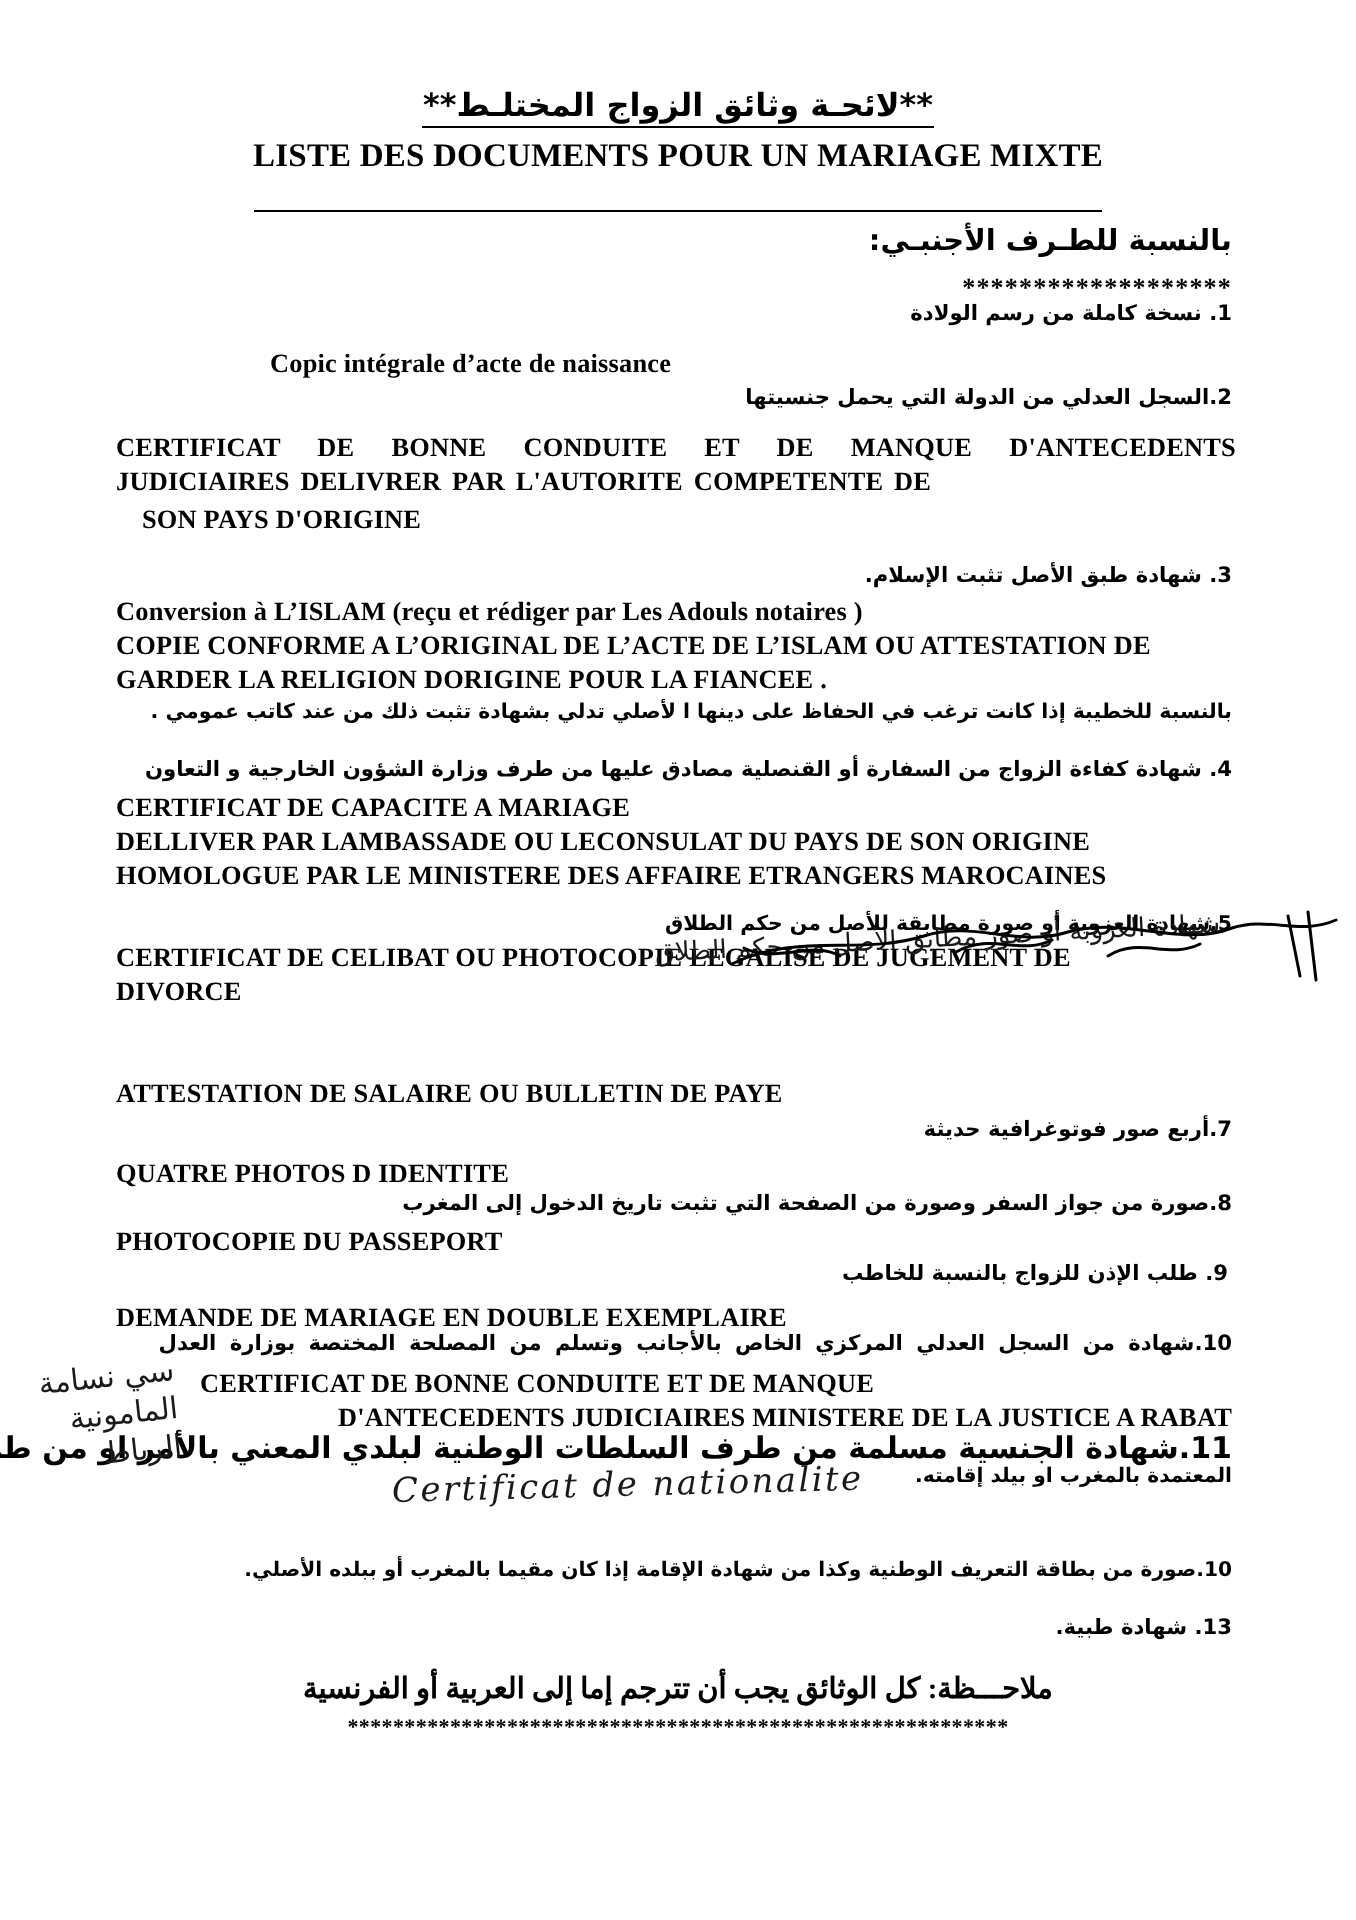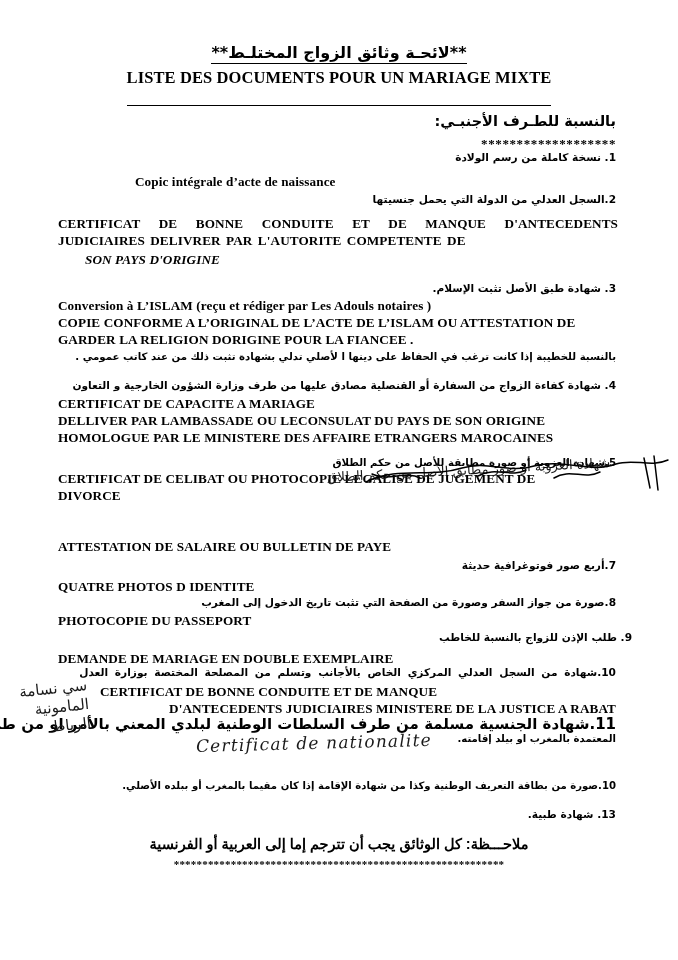--- a/index.html
+++ b/index.html
@@ -106,21 +106,21 @@
     text-align-last: left;
   }
 
   
   .footer-note {
     position: absolute;
     top: 836px;
     left: 0;
     right: 0;
     text-align: center;
-    font-family: Liberation Sans, sans-serif;
+    font-family: Liberation Serif, serif;
     font-weight: bold;
     font-size: 14.5px;
     direction: rtl;
     white-space: nowrap;
   }
   .footer-stars {
     position: absolute;
     top: 858px;
     left: 0;
     right: 0;
@@ -182,21 +182,21 @@
   </div>
 
   <div class="sec-head">بالنسبة للطـرف الأجنبـي:</div>
   <div class="stars-row">*******************</div>
 
   <div class="ar" style="top:150px; right:62px;">1. نسخة كاملة من رسم الولادة</div>
   <div class="fr" style="top:173px; left:135px;">Copic intégrale d’acte de naissance</div>
 
   <div class="ar" style="top:192px; right:62px;">2.السجل العدلي من الدولة  التي يحمل جنسيتها</div>
   <div class="fr just" style="top:215px; left:58px; width:560px; word-spacing:2px;">CERTIFICAT DE BONNE CONDUITE ET DE MANQUE D'ANTECEDENTS JUDICIAIRES DELIVRER PAR L'AUTORITE COMPETENTE DE</div>
-  <div class="fr" style="top:251px; left:85px;font-style:italic;">SON PAYS D'ORIGINE</div>
+  <div class="fr" style="top:251px; left:71px;">SON PAYS D'ORIGINE</div>
 
   <div class="ar" style="top:281px; right:62px;">3. شهادة طبق الأصل تثبت الإسلام.</div>
   <div class="fr" style="top:297px; left:58px;">Conversion à L’ISLAM (reçu et rédiger par Les Adouls notaires )</div>
   <div class="fr" style="top:314px; left:58px;">COPIE CONFORME A L’ORIGINAL DE L’ACTE DE L’ISLAM OU ATTESTATION DE</div>
   <div class="fr" style="top:331px; left:58px;">GARDER LA RELIGION DORIGINE POUR LA FIANCEE .</div>
   <div class="ar" style="top:350px; right:62px; font-size:10.2px;">بالنسبة للخطيبة إذا كانت ترغب في الحفاظ على دينها ا لأصلي تدلي بشهادة تثبت ذلك من عند كاتب عمومي .</div>
 
   <div class="ar" style="top:378px; right:62px;">4. شهادة كفاءة الزواج من السفارة أو القنصلية مصادق عليها من طرف وزارة الشؤون الخارجية و التعاون</div>
   <div class="fr" style="top:395px; left:58px;">CERTIFICAT DE CAPACITE A MARIAGE</div>
   <div class="fr just" style="top:412px; left:58px; width:558px;">DELLIVER PAR LAMBASSADE OU LECONSULAT DU PAYS DE SON ORIGINE</div>
@@ -219,21 +219,21 @@
   </svg>
 
   <div class="fr" style="top:538px; left:58px;">ATTESTATION DE SALAIRE OU BULLETIN DE  PAYE</div>
 
   <div class="ar" style="top:558px; right:62px;">7.أربع صور فوتوغرافية حديثة</div>
   <div class="fr" style="top:578px; left:58px;">QUATRE PHOTOS D IDENTITE</div>
 
   <div class="ar" style="top:595px; right:62px;">8.صورة من جواز السفر وصورة من الصفحة التي تثبت تاريخ الدخول إلى المغرب</div>
   <div class="fr" style="top:612px; left:58px;">PHOTOCOPIE DU PASSEPORT</div>
 
-  <div class="ar" style="top:630px; right:46px;margin-left:40px;">9. طلب الإذن للزواج بالنسبة للخاطب</div>
+  <div class="ar" style="top:630px; right:64px;margin-left:40px;">9. طلب الإذن للزواج بالنسبة للخاطب</div>
   <div class="fr" style="top:650px; left:58px;">DEMANDE DE MARIAGE EN DOUBLE EXEMPLAIRE</div>
 
   <div class="ar sp" style="top:665px; right:62px;">10.شهادة من السجل العدلي المركزي الخاص بالأجانب وتسلم من المصلحة المختصة بوزارة العدل</div>
   <div class="fr just" style="top:683px; left:100px; width:518px;">CERTIFICAT DE BONNE CONDUITE ET DE MANQUE</div>
   <div class="fr" style="top:700px; right:62px; text-align:right;">D'ANTECEDENTS JUDICIAIRES MINISTERE DE LA JUSTICE A RABAT</div>
 
   <div class="ar" style="top:714px; right:62px; font-size:15px;">11.شهادة الجنسية مسلمة من طرف السلطات الوطنية لبلدي المعني بالأمر او من طرف المصالح القنصلية لبلده</div>
   <div class="ar" style="top:732px; right:62px; font-size:10.1px;">المعتمدة بالمغرب او بيلد إقامته.</div>
 
   <div class="hand hand-fr" style="top:736px; left:196px;">Certificat de nationalite</div>

